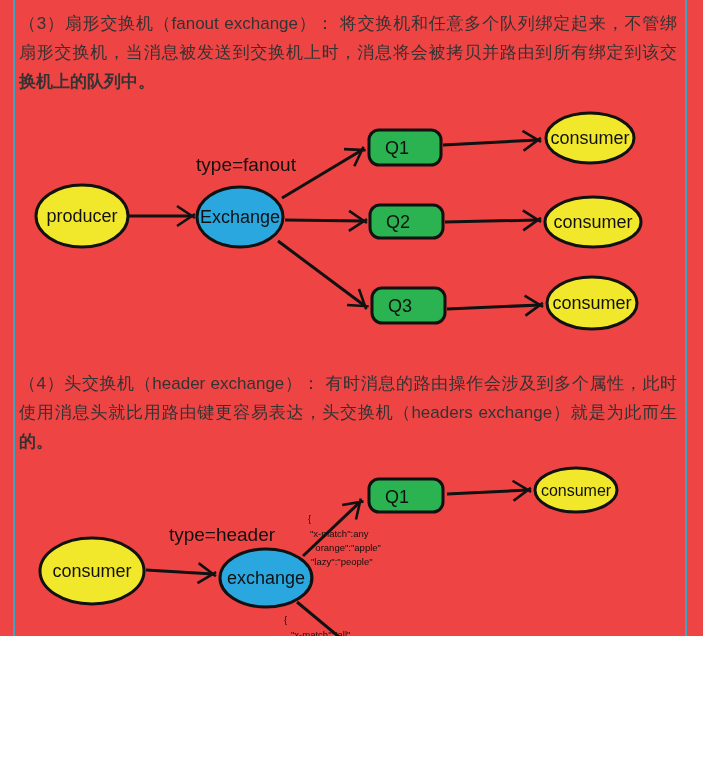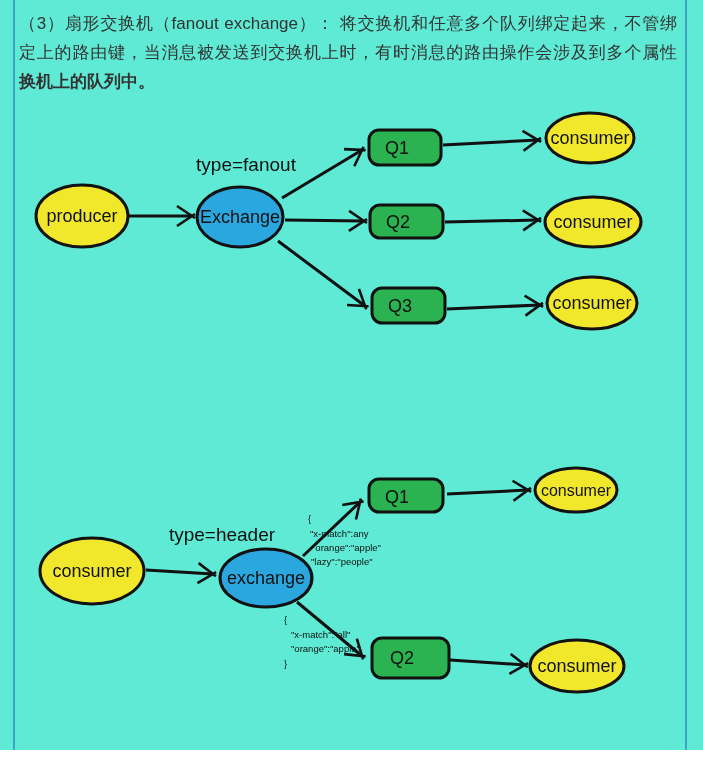--- a/index.html
+++ b/index.html
@@ -1,17 +1,17 @@
 <!DOCTYPE html>
 <html style="--frame-color: #3FA3C4; --node-yellow: #F2E82B; --node-blue: #2BA7E0; --node-green: #2AB350; --stroke: #111111; --text-color: #333333; --annotation-color: #4a4a4a;"><head>
 <meta charset="utf-8">
 <style>
   html,body { margin:0; padding:0; background:#ffffff; }
   .page {
-    position:relative; width:703px; height:750px; background:#5eead4;
+    position:relative; width:703px; height:636px; background:#ef4444;
     overflow:hidden; font-family:"Liberation Sans", sans-serif;
   }
   .frame {
     position:absolute; left:13px; top:-3px; width:674px; height:757px;
     border:2px solid var(--frame-color,#3FA3C4); border-top:none;
     box-sizing:border-box; background:transparent;
   }
   .para { position:absolute; left:19px; width:658px;
           color:var(--text-color,#333333); font-size:17px; line-height:29px; }
   .p1 { top:9px; }
@@ -32,24 +32,29 @@
 </style>
 </head>
 <body>
 
 <div class="page">
 
   <div class="frame"></div>
 
   <div class="para p1">
     <div class="para-line">（3）扇形交换机（fanout exchange）： 将交换机和任意多个队列绑定起来，不管绑</div>
-    <div class="para-line">定上的路由键，当消息被发送到交换机上时，有时消息的路由操作会涉及到多个属性</div>
+    <div class="para-line">扇形交换机，当消息被发送到交换机上时，消息将会被拷贝并路由到所有绑定到该交</div>
     <div class="para-line short">换机上的队列中。</div>
   </div>
 
+  <div class="para p2">
+    <div class="para-line">（4）头交换机（header exchange）： 有时消息的路由操作会涉及到多个属性，此时</div>
+    <div class="para-line">使用消息头就比用路由键更容易表达，头交换机（headers exchange）就是为此而生</div>
+    <div class="para-line short">的。</div>
+  </div>
 
   <svg class="overlay" width="703" height="762" viewBox="0 0 703 762">
     <defs>
       <marker id="arw" markerUnits="userSpaceOnUse" markerWidth="34" markerHeight="34" viewBox="-22 -17 34 34" refX="0" refY="0" orient="auto">
         <path d="M-15,-10 L3,2 M-15,10 L3,-2" fill="none" stroke="#111" stroke-width="2.6"></path>
       </marker>
     </defs>
 
     <g>
       <text class="type-label" x="246" y="171" text-anchor="middle">type=fanout</text>

